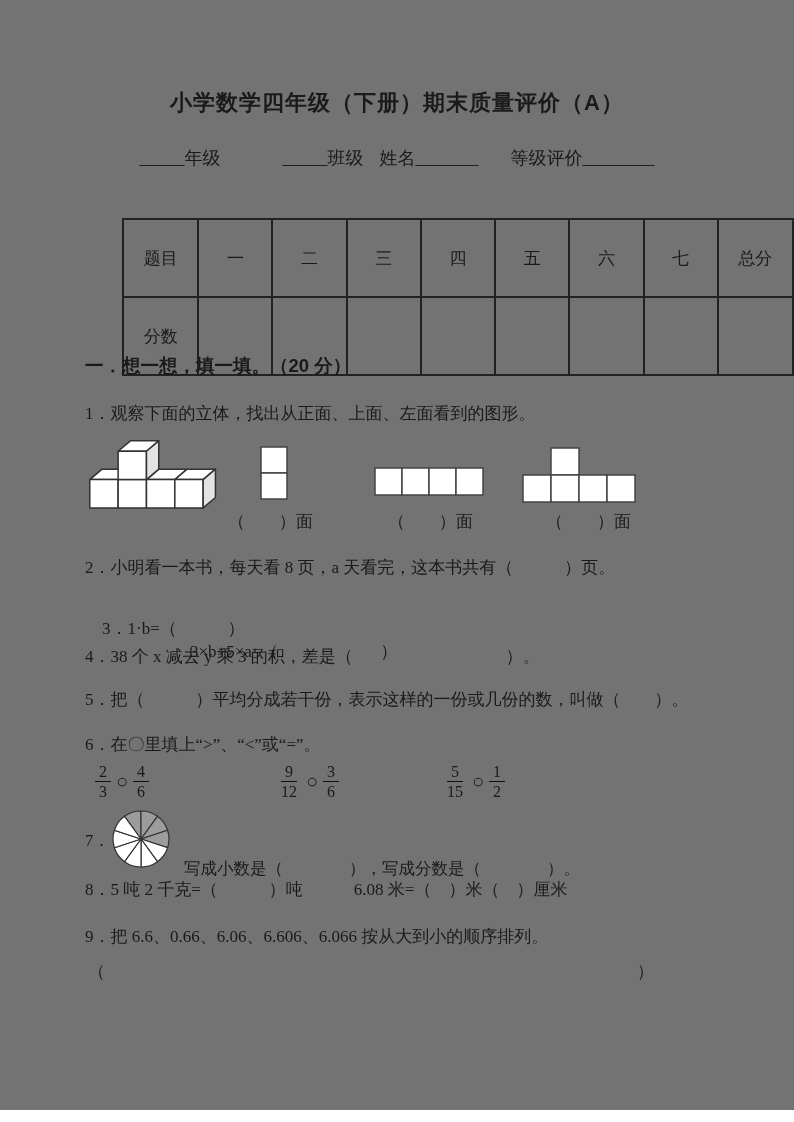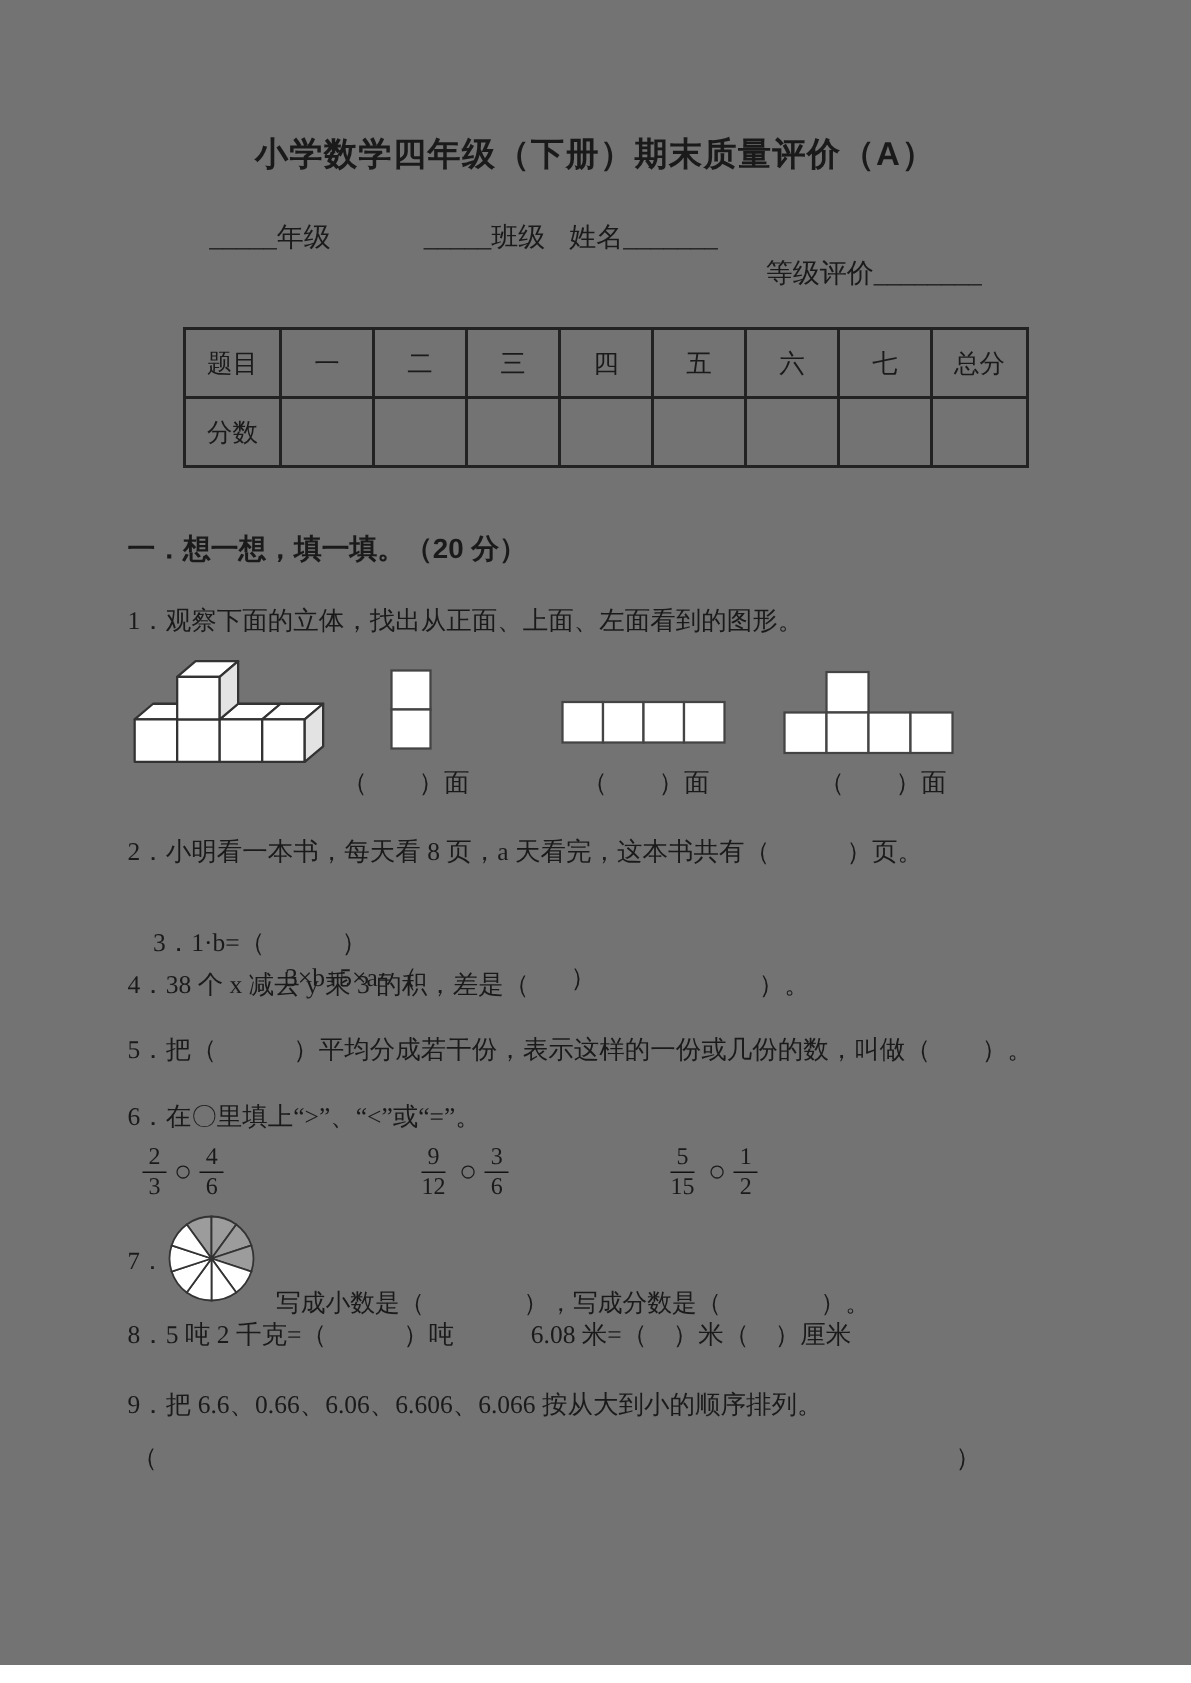--- a/index.html
+++ b/index.html
@@ -6,25 +6,25 @@
   .page{position:relative;width:794px;height:1110px;background:#737373;overflow:hidden;
         font-family:"Liberation Serif",serif;color:#1a1a1a;}
 
   .title{position:absolute;top:88px;left:0;width:100%;text-align:center;
          font-family:"Liberation Sans",sans-serif;font-weight:bold;font-size:22px;letter-spacing:1px;}
 
   .info{position:absolute;top:146px;left:0;width:100%;display:flex;justify-content:center;
         font-size:18px;white-space:pre;}
   .info .seg2{margin-left:62px;}
   .info .seg3{margin-left:16px;}
-  .info .seg4{margin-left:32px;margin-top:24px;}
+  .info .seg4{margin-left:32px;}
 
   table.score{position:absolute;top:218px;left:122px;border-collapse:collapse;
         font-size:17px;text-align:center;table-layout:fixed;}
-  table.score td{border:2px solid #222;width:60px;height:44px;padding:0;}
+  table.score td{border:2px solid #222;width:60px;height:44px;padding:16px;}
   table.score td:first-child{width:62px;}
   table.score td:last-child{width:62px;}
 
   .sec-heading{position:absolute;left:85px;top:353px;
         font-family:"Liberation Sans",sans-serif;font-weight:bold;font-size:18.5px;}
 
   .q{position:absolute;left:85px;font-size:17px;white-space:pre;}
   .q1{top:402px;} .q2{top:556px;} .q3{top:597px;} .q4{top:645px;}
   .q5{top:688px;} .q6{top:733px;} .q8{top:878px;} .q9{top:925px;}
   .q3 .part2{margin-left:88px;}

